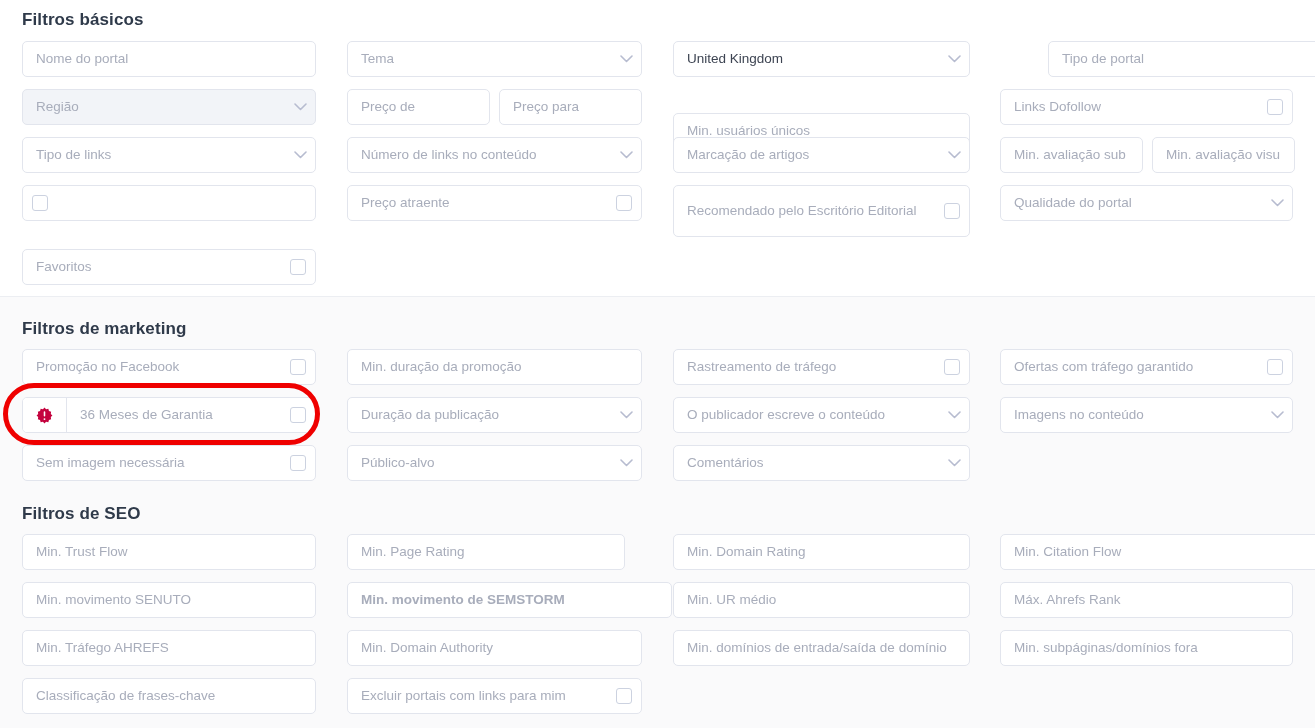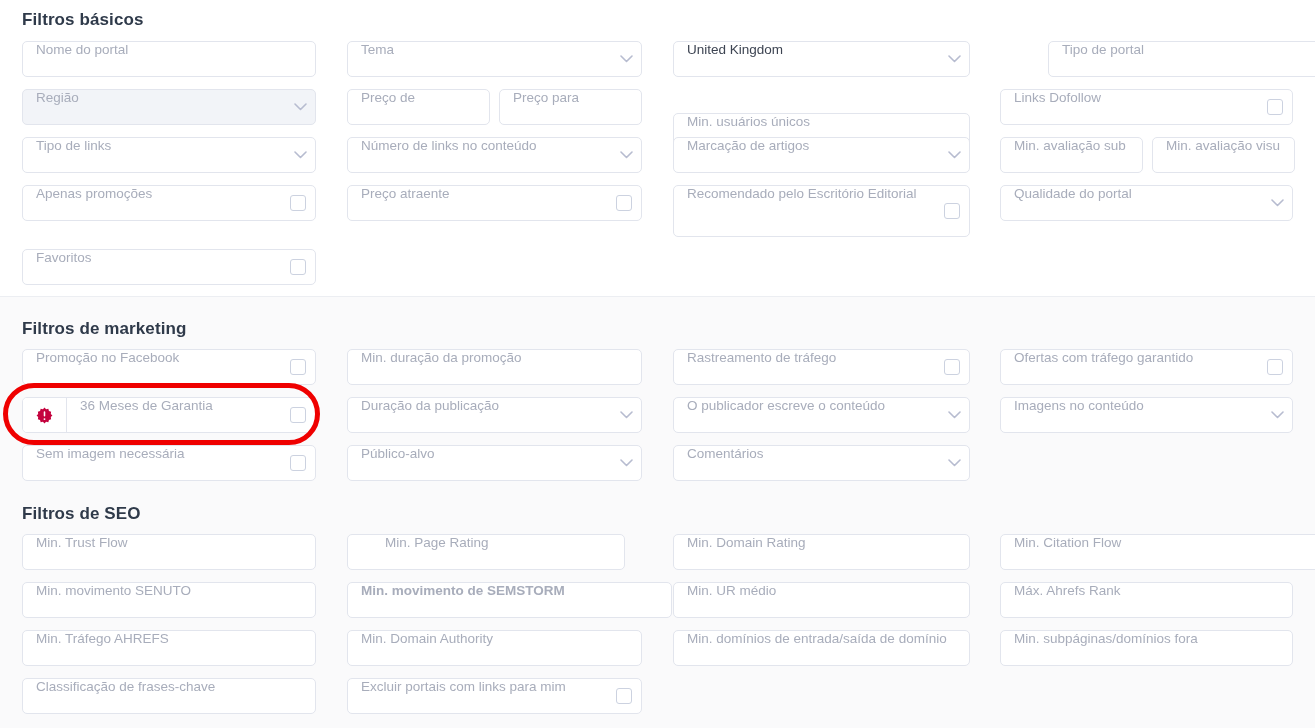--- a/index.html
+++ b/index.html
@@ -32,21 +32,21 @@
   .title-seo       { left: 22px; top: 207px; }
 
   
   .field {
     position: absolute;
     height: 36px;
     border: 1px solid #e2e5ed;
     border-radius: 5px;
     background: #ffffff;
     display: flex;
-    align-items: flex-start;
+    align-items: center;
     overflow: hidden;
   }
   .field.tall { height: 52px; }
   .field.muted { background: #f2f4f8; border-color: #e2e5ed; }
 
   .field .ph {
     flex: 1 1 auto;
     padding-left: 13px;
     padding-right: 6px;
     font-size: 13.5px;
@@ -207,21 +207,20 @@
     </div>
 
     <div class="field" style="left:1000px; top:137px; width:143px;">
       <span class="ph">Min. avaliação sub</span>
     </div>
     <div class="field" style="left:1152px; top:137px; width:143px;">
       <span class="ph">Min. avaliação visu</span>
     </div>
 
     <div class="field" style="left:22px; top:185px; width:294px;">
-      <span class="ph">Apenas promoções</span>
       <span class="cbox">
           <i></i>
         </span>
     </div>
 
     <div class="field" style="left:347px; top:185px; width:295px;">
       <span class="ph">Preço atraente</span>
       <span class="cbox">
           <i></i>
         </span>
@@ -345,21 +344,21 @@
             <path d="M1 1 L6.5 6.5 L12 1" fill="none" stroke="#b7bcd0" stroke-width="1.6" stroke-linecap="round" stroke-linejoin="round"></path>
           </svg>
       </span>
     </div>
 
     <div class="section-title title-seo">Filtros de SEO</div>
 
     <div class="field" style="left:22px; top:237px; width:294px;">
       <span class="ph">Min. Trust Flow</span>
     </div>
-    <div class="field" style="left:347px; top:237px; width:278px;padding-left:24px;">
+    <div class="field" style="left:347px; top:237px; width:278px;">
       <span class="ph">Min. Page Rating</span>
     </div>
     <div class="field" style="left:673px; top:237px; width:297px;">
       <span class="ph">Min. Domain Rating</span>
     </div>
     <div class="field" style="left:1000px; top:237px; width:323px;">
       <span class="ph">Min. Citation Flow</span>
     </div>
 
     <div class="field" style="left:22px; top:285px; width:294px;">

